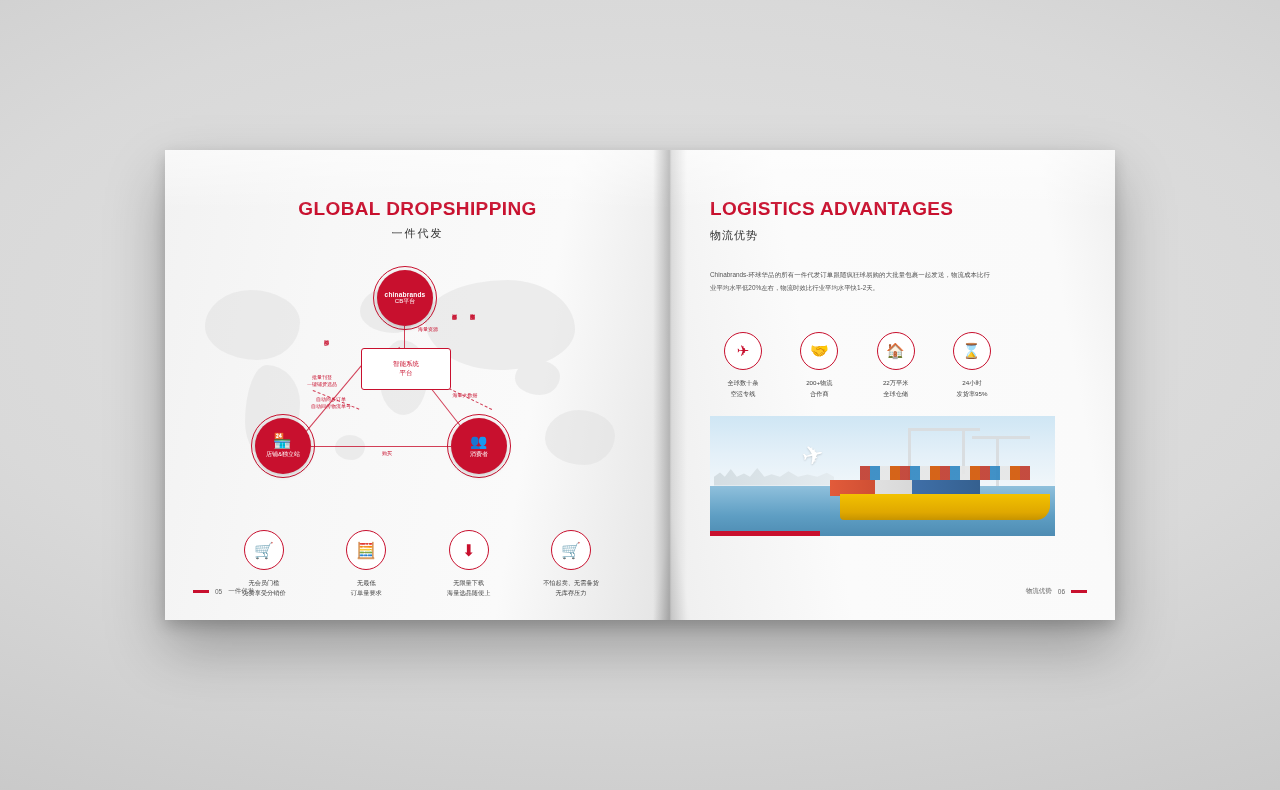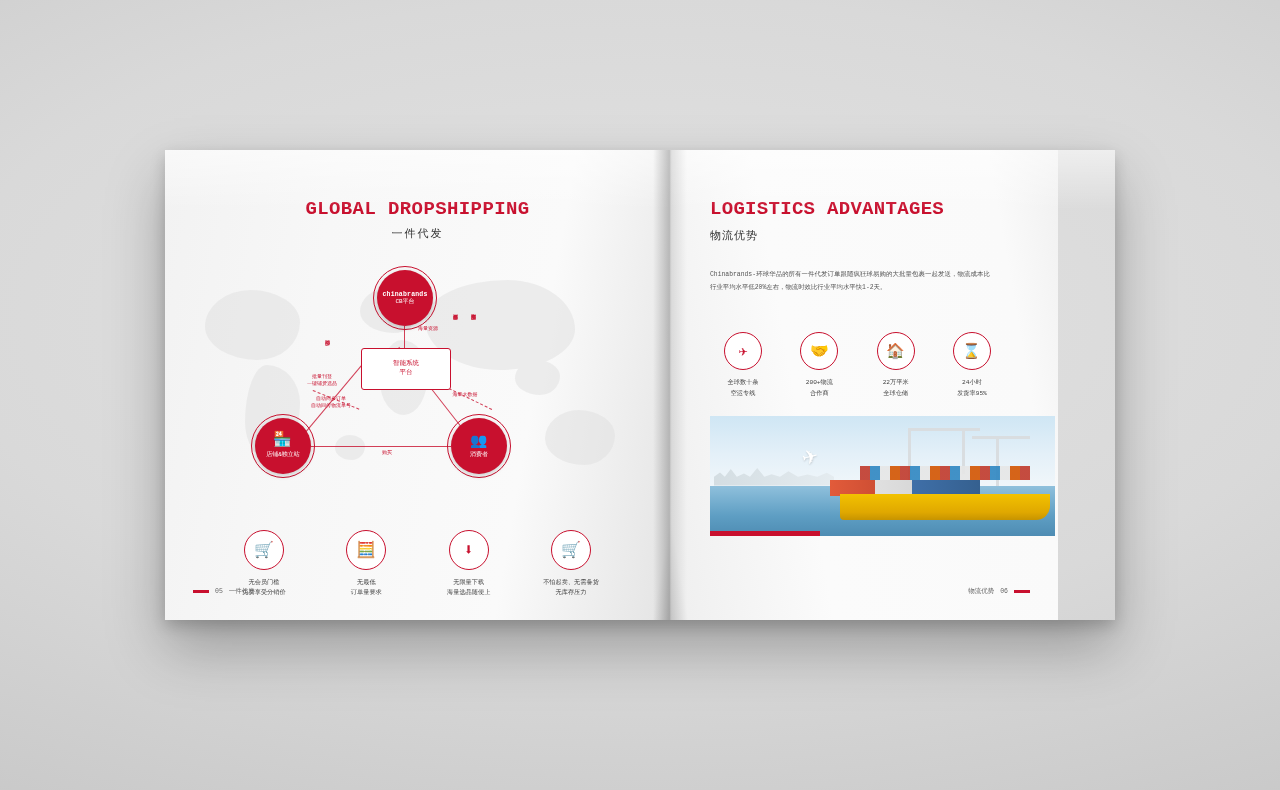--- a/index.html
+++ b/index.html
@@ -13,27 +13,27 @@
   .backdrop{
     position:absolute;inset:0;
     background:
       radial-gradient(120% 90% at 50% 40%, #e2e2e2 0%, #d9d9d9 45%, #c9c9c9 80%, #bdbdbd 100%);
   }
   .spread{
     position:absolute;left:165px;top:150px;width:950px;height:470px;
     box-shadow:0 28px 55px rgba(0,0,0,.28), 0 6px 14px rgba(0,0,0,.18);
     display:flex;
   }
-  .page{position:relative;height:100%;overflow:hidden;font-family:Liberation Mono, monospace;}
+  .page{position:relative;height:100%;overflow:hidden;}
   .page.left{
     width:505px;
     background:linear-gradient(100deg,#f2f2f2 0%,#f7f7f7 30%,#fafafa 70%,#e6e6e6 97%,#d2d2d2 100%);
   }
   .page.right{
-    width:388px;
+    width:445px;
     background:linear-gradient(80deg,#dcdcdc 0%,#f0f0f0 4%,#fbfbfb 35%,#fafafa 85%,#f0f0f0 100%);
   }
   .gutter-shadow{
     position:absolute;top:0;bottom:0;width:34px;left:488px;
     background:linear-gradient(90deg, rgba(0,0,0,0) 0%, rgba(0,0,0,.22) 48%, rgba(0,0,0,.10) 55%, rgba(0,0,0,0) 100%);
     pointer-events:none;z-index:5;
   }
   .spread-top-glow{
     position:absolute;left:0;right:0;top:0;height:60px;
     background:linear-gradient(180deg, rgba(255,255,255,.55), rgba(255,255,255,0));

